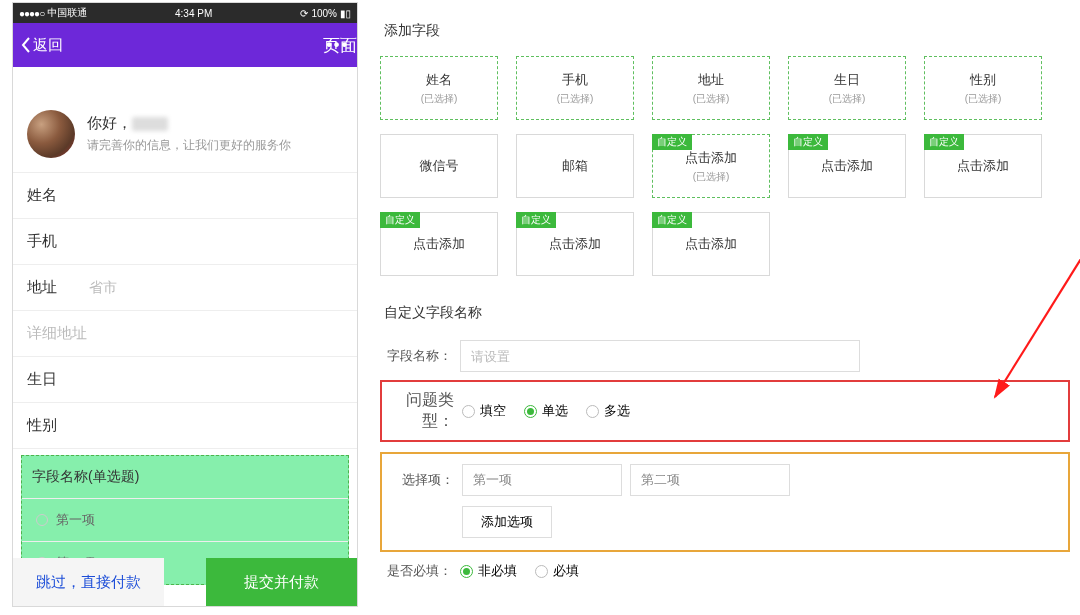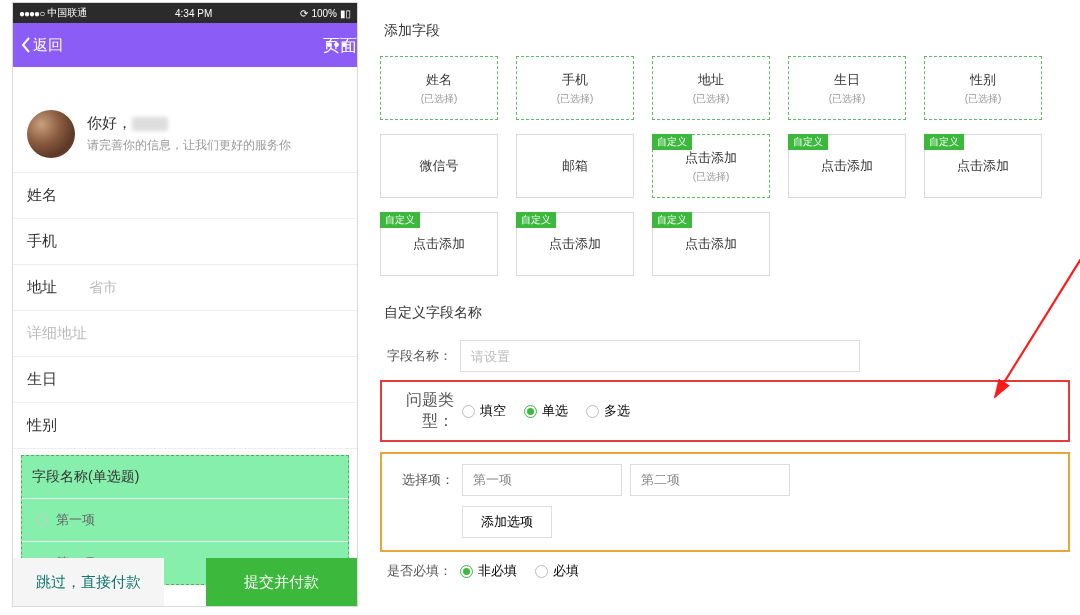--- a/index.html
+++ b/index.html
@@ -10,21 +10,21 @@
     position: absolute; left: 12px; top: 2px; width: 346px; height: 605px;
     border: 1px solid #d9d9d9; background: #fff; overflow: hidden;
   }
   .status-bar {
     height: 20px; background: #2b2b2b; color: #fff; font-size: 10px;
     display: flex; align-items: center; justify-content: space-between; padding: 0 6px;
   }
   .status-left, .status-right { display: flex; align-items: center; gap: 3px; }
   .dots { letter-spacing: -1px; }
   .nav-bar {
-    height: 44px; background: #8b5cf6; color: #fff; display: flex;
+    height: 44px; background: #6d28d9; color: #fff; display: flex;
     align-items: center; justify-content: space-between; padding: 0 8px; font-size: 16px;
   }
   .nav-back { display: flex; align-items: center; font-size: 15px; }
   .nav-back svg { margin-right: 2px; }
   .nav-title { position: absolute; left:0; right:0; text-align:right; font-size:17px; pointer-events:none;}
   .nav-more { letter-spacing: 2px; font-weight:bold;}
   .profile { display:flex; align-items:center; padding:14px 14px; border-bottom:1px solid #eee;margin-top:29px;}
   .avatar { width:48px; height:48px; border-radius:50%; background: radial-gradient(circle at 30% 30%, #c8a080 0%, #8a5a3e 40%, #5b3a28 70%, #a03030 100%); margin-right:12px; flex-shrink:0;}
   .profile-text .hello { font-size:15px; color:#333; margin-bottom:4px;}
   .profile-text .hello .blur { display:inline-block; width:36px; height:14px; background:#ddd; filter:blur(2px); vertical-align:middle; border-radius:2px;}
@@ -32,21 +32,21 @@
   .form-row { height:46px; display:flex; align-items:center; padding:0 14px; border-bottom:1px solid #eee; font-size:15px; color:#333;}
   .form-row .ph { color:#bbb; margin-left:32px; font-size:14px;}
   .form-row.ph-only { color:#bbb; }
   .field-group { margin:6px 8px; border:1px dashed #4db34d; background:#86efac;}
   .field-group .fg-title { padding:12px 10px; font-size:14px; border-bottom:1px solid #eee; color:#333;}
   .field-group .fg-opt { padding:12px 14px; font-size:13px; color:#666; border-bottom:1px solid #eee; display:flex; align-items:center;}
   .field-group .fg-opt:last-child{border-bottom:none;}
   .fg-opt .radio { width:12px;height:12px;border:1px solid #ccc;border-radius:50%;margin-right:8px; display:inline-block;}
   .phone-footer { position:absolute; bottom:0; left:0; right:0; height:48px; display:flex;}
   .phone-footer .btn { flex:1; display:flex; align-items:center; justify-content:center; font-size:15px;}
-  .phone-footer .btn.secondary { background:#f5f5f5; color:#0f766e;text-align:center;}
+  .phone-footer .btn.secondary { background:#f5f5f5; color:#1d4ed8;text-align:center;}
   .phone-footer .btn.primary { background:#3cb93c; color:#fff;margin-left:42px;}
 
   
   .config { position:absolute; left:380px; top:2px; right:10px; }
   .section-title { font-size:14px; color:#333; padding:20px 0 16px 4px;}
   .field-grid { display:flex; flex-wrap:wrap; gap:14px 18px; }
   .field-card { width:118px; height:64px; position:relative; display:flex; flex-direction:column; align-items:center; justify-content:center; font-size:13px; cursor:pointer;}
   .field-card .name { color:#333; }
   .field-card .sel  { font-size:10px; color:#999; margin-top:3px;}
   .solid-card { border:1px solid #d9d9d9; }

